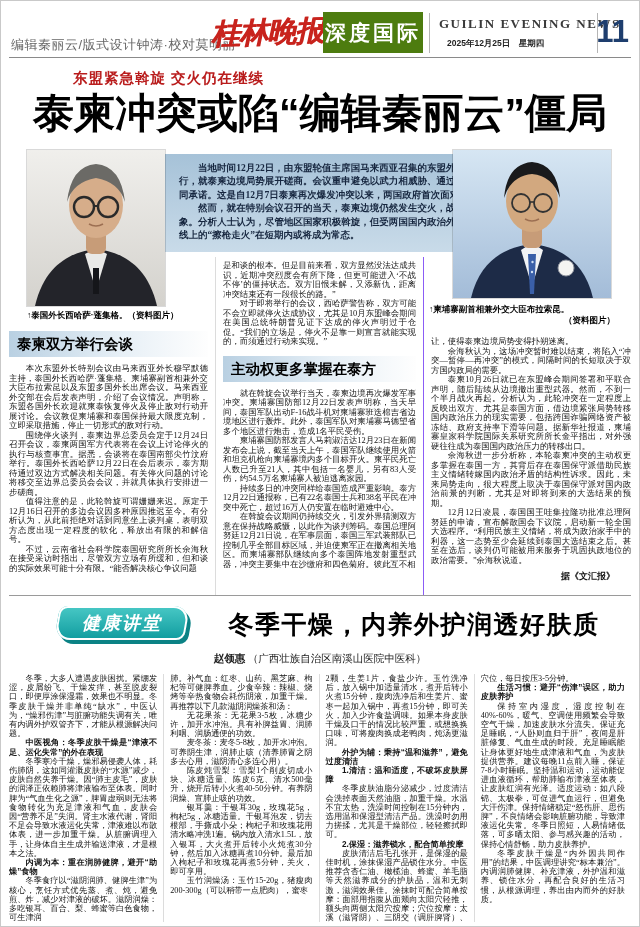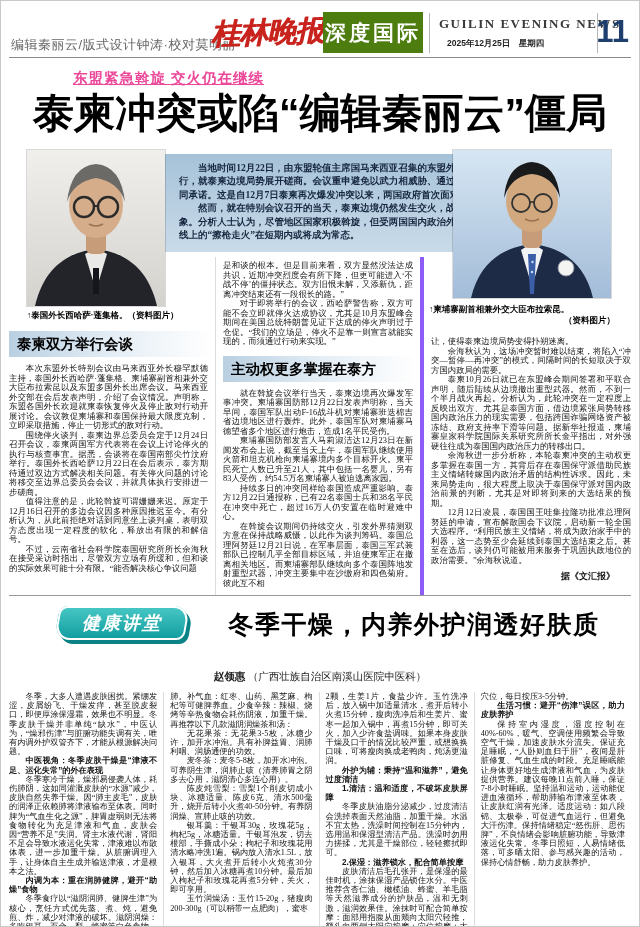--- a/index.html
+++ b/index.html
@@ -18,21 +18,21 @@
         letter-spacing:3px;font-family:"Liberation Sans",sans-serif;}
   .hd .vline{position:absolute;top:6px;width:1px;height:40px;background:#b5b5b5;}
   .hd .en{position:absolute;left:430px;top:9px;font-size:13px;letter-spacing:1.5px;color:#3a3a3a;
         font-family:"Liberation Serif",serif;font-weight:700;}
   .hd .date{position:absolute;left:438px;top:31px;font-size:8.5px;font-weight:700;color:#222;
         font-family:"Liberation Sans",sans-serif;}
   .hd .pgno{position:absolute;right:2px;top:7px;font-size:31px;font-weight:800;color:#1e3e6e;
         font-family:"Liberation Sans",sans-serif;}
   
   .kicker{margin:12px 0 0 64px;font-size:14.5px;line-height:16px;font-weight:800;
-        font-family:"Liberation Sans",sans-serif;color:#ec4899;letter-spacing:1px;text-decoration:underline;}
+        font-family:"Liberation Sans",sans-serif;color:#b91c1c;letter-spacing:1px;}
   .headline{margin-top:3px;text-align:center;font-size:41px;line-height:49px;font-weight:900;
         font-family:"Liberation Sans",sans-serif;color:#000;letter-spacing:0;}
   
   .leadstrip{position:relative;margin-top:14px;height:100px;}
   .bluebox{position:absolute;left:26px;right:28px;top:2px;bottom:0;
         background:linear-gradient(180deg,#a6c2d8,#c9dbe9);border-radius:3px;}
   .leadtext{position:absolute;left:170px;top:10px;width:372px;font-size:9.5px;line-height:13.4px;
         font-weight:700;color:#16263f;text-align:justify;}
   .leadtext p{margin:0;text-indent:2em;}
   .photo{position:absolute;box-shadow:0 0 0 1px rgba(0,0,0,.15);}
@@ -40,21 +40,21 @@
   .photo-r{left:444px;top:-2px;width:158px;height:148px;}
   .cap{position:absolute;font-family:"Liberation Sans",sans-serif;font-weight:700;
         font-size:8.5px;line-height:10.5px;color:#000;}
   .cap-l{left:18px;top:158px;width:210px;}
   .cap-r{left:420px;top:152px;width:186px;}
   .cap-r .credit{display:block;text-align:right;}
   
   .mcols{display:flex;margin-top:5px;height:338px;overflow:hidden;border-bottom:1px solid #9a9a9a;}
   .mcol{box-sizing:border-box;font-size:8.4px;line-height:9.5px;text-align:justify;color:#141414;}
   .mc1{width:207px;padding:74px 7px 0 0;border-right:1px solid #dcdcdc;}
-  .mc2{width:208px;padding:4px 7px 0 7px;border-right:4px solid #8b5cf6;}
+  .mc2{width:208px;padding:4px 7px 0 7px;border-right:1px solid #8b5cf6;}
   .mc3{flex:1;padding:80px 0 0 7px;}
   .b{margin:0;}
   .para{text-indent:2em;}
   .ni{text-indent:0;}
   .sh{font-family:"Liberation Sans",sans-serif;font-weight:700;text-indent:2em;}
   .secbar{font-family:"Liberation Sans",sans-serif;font-weight:800;font-size:14.5px;line-height:16px;
         padding:5px 8px;background:linear-gradient(90deg,#b9d0e2,#e6eff6 55%,#fefefe);
         margin-bottom:7px;color:#000;}
   .secbar2{margin-top:9px;}
   .source{text-align:right;font-family:"Liberation Sans",sans-serif;font-weight:700;font-size:9px;
@@ -63,21 +63,21 @@
   .hhead{position:relative;margin-top:6px;height:48px;}
   .badge{position:absolute;left:48px;top:4px;width:130px;height:34px;
         background:linear-gradient(180deg,#49c9c6,#0f9b9e);transform:skewX(-10deg);
         border-radius:8px 16px 8px 16px;box-shadow:4px 4px 0 #0b8285,0 0 0 2px #fff inset;
         display:flex;align-items:center;justify-content:center;}
   .badge span{transform:skewX(10deg);color:#fff;font-weight:800;font-style:italic;font-size:18px;
         letter-spacing:2px;font-family:"Liberation Sans",sans-serif;}
   .htitle{position:absolute;left:198px;right:10px;top:0;text-align:center;font-size:25px;
         line-height:46px;font-weight:900;letter-spacing:1.5px;color:#000;
         font-family:"Liberation Serif",serif;}
-  .byline{text-align:center;margin-top:20px;font-size:10.5px;color:#222;
+  .byline{text-align:center;margin-top:2px;font-size:10.5px;color:#222;
         font-family:"Liberation Serif",serif;}
   .byline .nm{font-weight:700;}
   .hcols{display:flex;margin-top:8px;height:248px;overflow:hidden;}
   .hcol{box-sizing:border-box;font-size:8.2px;line-height:9.2px;text-align:justify;color:#141414;}
   .hc{width:156px;padding-right:6px;border-right:1px solid #dcdcdc;}
   .hc + .hc{padding-left:6px;}
   .hc:last-child{border-right:none;width:157px;}
 </style>
 </head>
 <body>
@@ -222,16 +222,17 @@
         <p class="b sh">外护为辅：秉持“温和滋养”，避免过度清洁</p>
         <p class="b sh">1.清洁：温和适度，不破坏皮肤屏障</p>
         <p class="b para">冬季皮肤油脂分泌减少，过度清洁会洗掉表面天然油脂，加重干燥。水温不宜太热，洗澡时间控制在15分钟内，选用温和保湿型清洁产品。洗澡时勿用力搓揉，尤其是干燥部位，轻轻擦拭即可。</p>
         <p class="b sh">2.保湿：滋养锁水，配合简单按摩</p>
         <p class="b para">皮肤清洁后毛孔张开，是保湿的最佳时机，涂抹保湿产品锁住水分。中医推荐含杏仁油、橄榄油、蜂蜜、羊毛脂等天然滋养成分的护肤品，温和无刺激，滋润效果佳。涂抹时可配合简单按摩：面部用指腹从面颊向太阳穴轻推，额头向两侧太阳穴按摩；穴位按摩：太溪（滋肾阴）、三阴交（调肝脾肾）、血海（补血润燥）等</p>
       </div>
     <div class="hcol hc">
         <p class="b para ni">穴位，每日按压3-5分钟。</p>
         <p class="b sh">生活习惯：避开“伤津”误区，助力皮肤养护</p>
         <p class="b para">保持室内湿度，湿度控制在40%-60%，暖气、空调使用频繁会导致空气干燥，加速皮肤水分流失。保证充足睡眠，“人卧则血归于肝”，夜间是肝脏修复、气血生成的时段。充足睡眠能让身体更好地生成津液和气血，为皮肤提供营养。建议每晚11点前入睡，保证7-8小时睡眠。坚持温和运动，运动能促进血液循环，帮助肺输布津液至体表，让皮肤红润有光泽。适度运动：如八段锦、太极拳，可促进气血运行，但避免大汗伤津。保持情绪稳定“怒伤肝、思伤脾”，不良情绪会影响脏腑功能，导致津液运化失常。冬季日照短，人易情绪低落，可多晒太阳、参与感兴趣的活动，保持心情舒畅，助力皮肤养护。</p>
+        <p class="b para">冬季皮肤干燥是“内外因共同作用”的结果，中医调理讲究“标本兼治”。内调润肺健脾、补充津液，外护温和滋养、锁住水分，再配合良好的生活习惯，从根源调理，养出由内而外的好肤质。</p>
       </div>
   </div>
 
 </div>
 
 </body></html>

